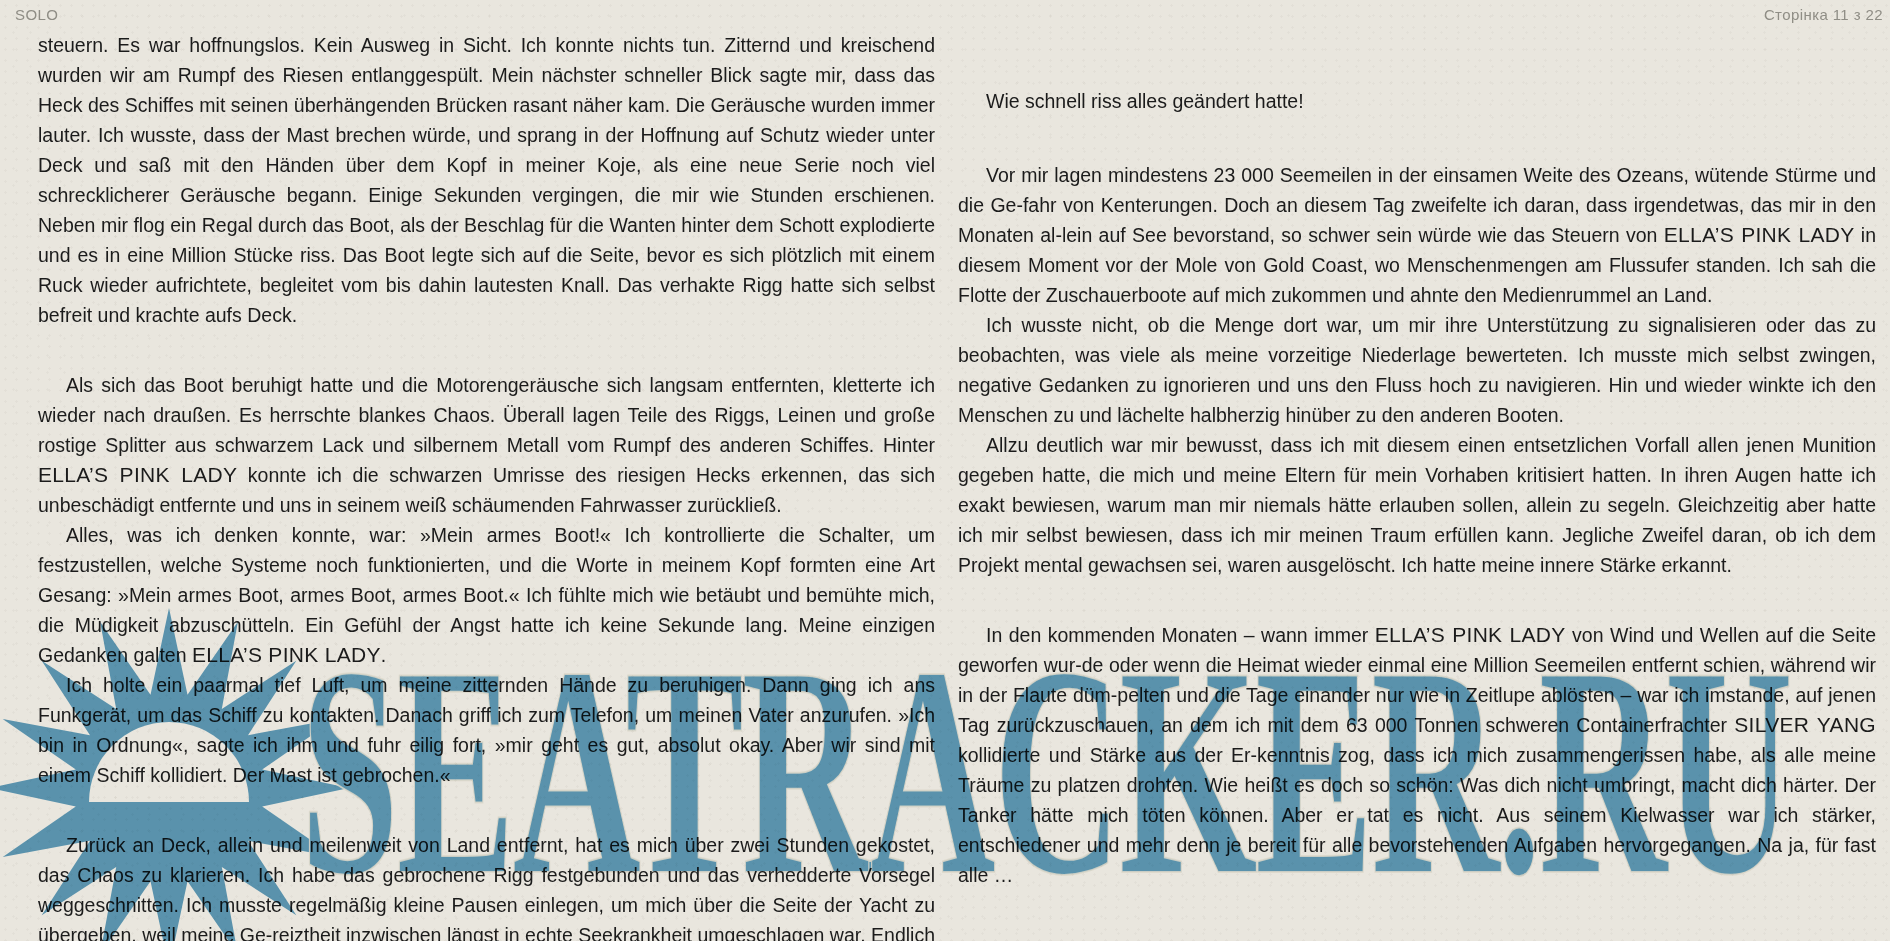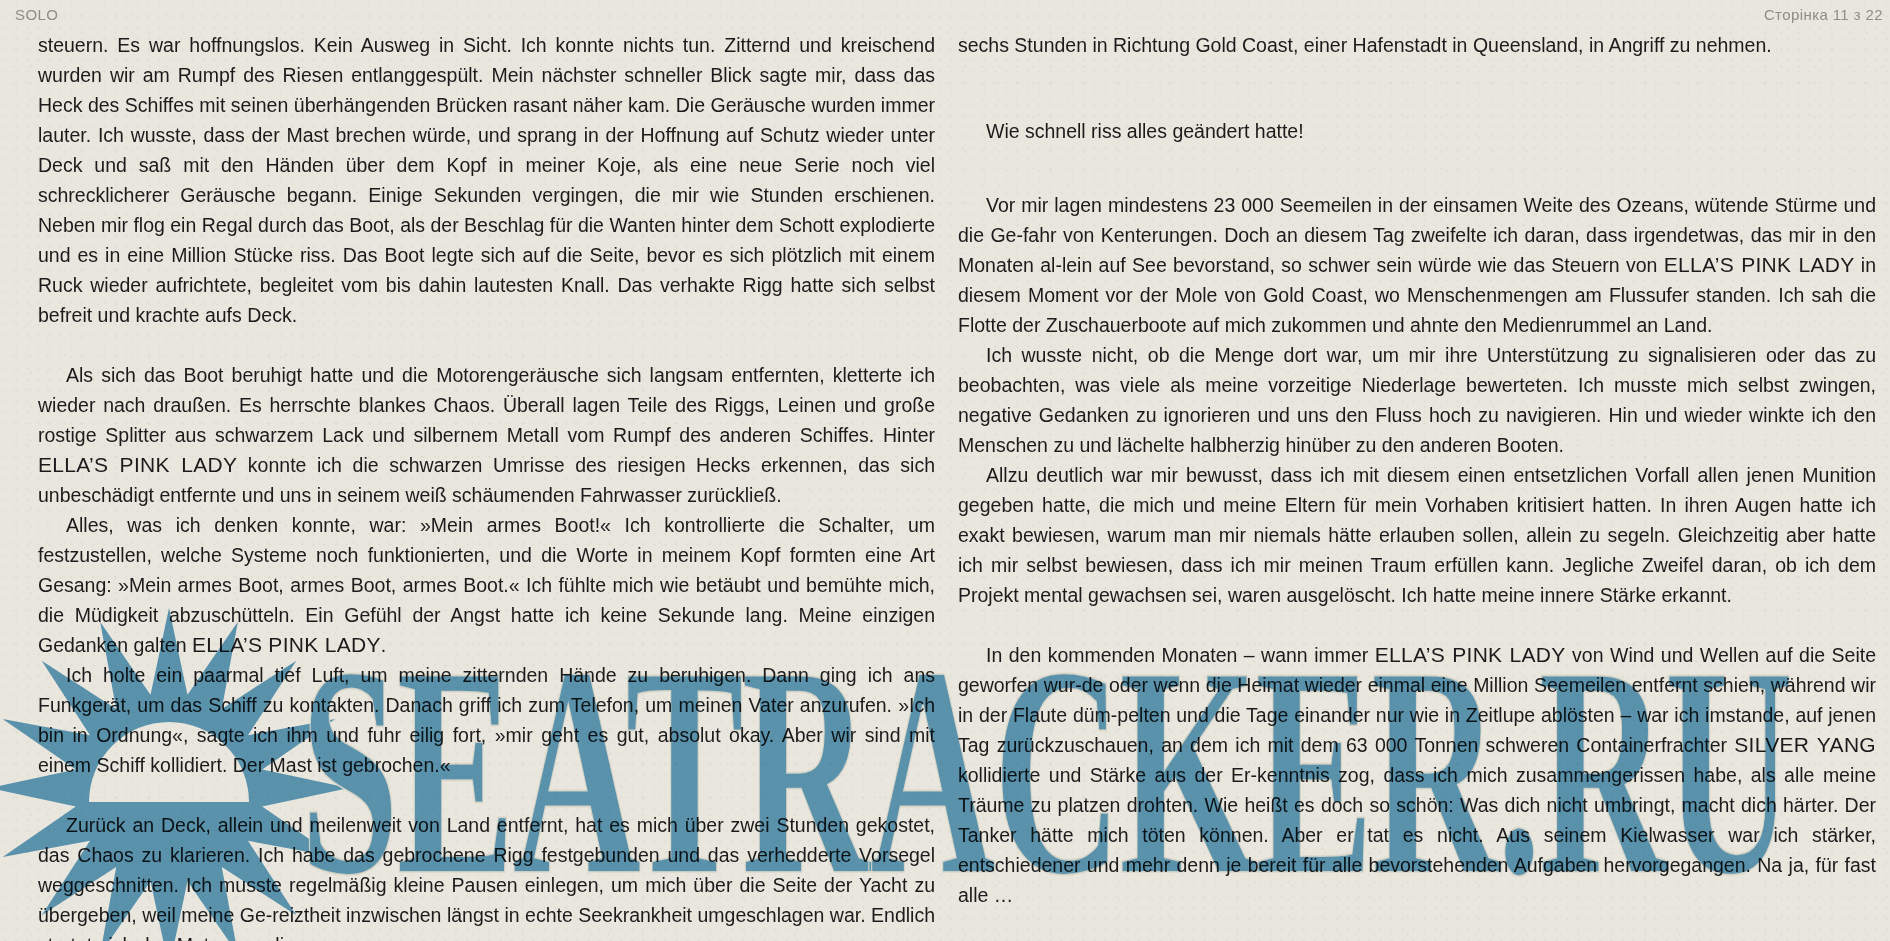--- a/index.html
+++ b/index.html
@@ -19,21 +19,21 @@
   .hdr-page{right:7px;}
   .col{
     position:absolute;top:30px;
     font-size:19.5px;line-height:30px;text-align:justify;
     color:#1b1b1b;
   }
   .col-left{left:38px;width:897px;}
   .col-right{left:958px;width:918px;}
   .col p{margin:0;}
   .col p.indent{text-indent:28px;}
-  .col p.gap1{margin-top:30px;}
+  .col p.gap1{margin-top:40px;}
   .col p.gap2{margin-top:44px;}
   .col p.gap3{margin-top:56px;}
   .sc{font-size:21px;letter-spacing:0.3px;}
   
   .watermark{
     position:absolute;left:0;top:0;width:1882px;height:941px;
     mix-blend-mode:multiply;pointer-events:none;opacity:0.97;
   }
   .wm-text{
     position:absolute;left:300px;top:621px;
@@ -53,21 +53,20 @@
 <div class="hdr hdr-page">Сторінка 11 з 22</div>
 
 <div class="col col-left">
     <p>steuern. Es war hoffnungslos. Kein Ausweg in Sicht. Ich konnte nichts tun. Zitternd und kreischend wurden wir am Rumpf des Riesen entlanggespült. Mein nächster schneller Blick sagte mir, dass das Heck des Schiffes mit seinen überhängenden Brücken rasant näher kam. Die Geräusche wurden immer lauter. Ich wusste, dass der Mast brechen würde, und sprang in der Hoffnung auf Schutz wieder unter Deck und saß mit den Händen über dem Kopf in meiner Koje, als eine neue Serie noch viel schrecklicherer Geräusche begann. Einige Sekunden vergingen, die mir wie Stunden erschienen. Neben mir flog ein Regal durch das Boot, als der Beschlag für die Wanten hinter dem Schott explodierte und es in eine Million Stücke riss. Das Boot legte sich auf die Seite, bevor es sich plötzlich mit einem Ruck wieder aufrichtete, begleitet vom bis dahin lautesten Knall. Das verhakte Rigg hatte sich selbst befreit und krachte aufs Deck.</p>
     <p class="indent gap1">Als sich das Boot beruhigt hatte und die Motorengeräusche sich langsam entfernten, kletterte ich wieder nach draußen. Es herrschte blankes Chaos. Überall lagen Teile des Riggs, Leinen und große rostige Splitter aus schwarzem Lack und silbernem Metall vom Rumpf des anderen Schiffes. Hinter <span class="sc">ELLA’S PINK LADY</span> konnte ich die schwarzen Umrisse des riesigen Hecks erkennen, das sich unbeschädigt entfernte und uns in seinem weiß schäumenden Fahrwasser zurückließ.</p>
     <p class="indent">Alles, was ich denken konnte, war: »Mein armes Boot!« Ich kontrollierte die Schalter, um festzustellen, welche Systeme noch funktionierten, und die Worte in meinem Kopf formten eine Art Gesang: »Mein armes Boot, armes Boot, armes Boot.« Ich fühlte mich wie betäubt und bemühte mich, die Müdigkeit abzuschütteln. Ein Gefühl der Angst hatte ich keine Sekunde lang. Meine einzigen Gedanken galten <span class="sc">ELLA’S PINK LADY</span>.</p>
     <p class="indent">Ich holte ein paarmal tief Luft, um meine zitternden Hände zu beruhigen. Dann ging ich ans Funkgerät, um das Schiff zu kontakten. Danach griff ich zum Telefon, um meinen Vater anzurufen. »Ich bin in Ordnung«, sagte ich ihm und fuhr eilig fort, »mir geht es gut, absolut okay. Aber wir sind mit einem Schiff kollidiert. Der Mast ist gebrochen.«</p>
     <p class="indent gap1">Zurück an Deck, allein und meilenweit von Land entfernt, hat es mich über zwei Stunden gekostet, das Chaos zu klarieren. Ich habe das gebrochene Rigg festgebunden und das verhedderte Vorsegel weggeschnitten. Ich musste regelmäßig kleine Pausen einlegen, um mich über die Seite der Yacht zu übergeben, weil meine Ge-reiztheit inzwischen längst in echte Seekrankheit umgeschlagen war. Endlich startete ich den Motor, um die</p>
   </div>
 <div class="col col-right">
-    <p>sechs Stunden in Richtung Gold Coast, einer Hafenstadt in Queensland, in Angriff zu nehmen.</p>
     <p class="indent gap3">Wie schnell riss alles geändert hatte!</p>
     <p class="indent gap2">Vor mir lagen mindestens 23 000 Seemeilen in der einsamen Weite des Ozeans, wütende Stürme und die Ge-fahr von Kenterungen. Doch an diesem Tag zweifelte ich daran, dass irgendetwas, das mir in den Monaten al-lein auf See bevorstand, so schwer sein würde wie das Steuern von <span class="sc">ELLA’S PINK LADY</span> in diesem Moment vor der Mole von Gold Coast, wo Menschenmengen am Flussufer standen. Ich sah die Flotte der Zuschauerboote auf mich zukommen und ahnte den Medienrummel an Land.</p>
     <p class="indent">Ich wusste nicht, ob die Menge dort war, um mir ihre Unterstützung zu signalisieren oder das zu beobachten, was viele als meine vorzeitige Niederlage bewerteten. Ich musste mich selbst zwingen, negative Gedanken zu ignorieren und uns den Fluss hoch zu navigieren. Hin und wieder winkte ich den Menschen zu und lächelte halbherzig hinüber zu den anderen Booten.</p>
     <p class="indent">Allzu deutlich war mir bewusst, dass ich mit diesem einen entsetzlichen Vorfall allen jenen Munition gegeben hatte, die mich und meine Eltern für mein Vorhaben kritisiert hatten. In ihren Augen hatte ich exakt bewiesen, warum man mir niemals hätte erlauben sollen, allein zu segeln. Gleichzeitig aber hatte ich mir selbst bewiesen, dass ich mir meinen Traum erfüllen kann. Jegliche Zweifel daran, ob ich dem Projekt mental gewachsen sei, waren ausgelöscht. Ich hatte meine innere Stärke erkannt.</p>
     <p class="indent gap1">In den kommenden Monaten – wann immer <span class="sc">ELLA’S PINK LADY</span> von Wind und Wellen auf die Seite geworfen wur-de oder wenn die Heimat wieder einmal eine Million Seemeilen entfernt schien, während wir in der Flaute düm-pelten und die Tage einander nur wie in Zeitlupe ablösten – war ich imstande, auf jenen Tag zurückzuschauen, an dem ich mit dem 63 000 Tonnen schweren Containerfrachter <span class="sc">SILVER YANG</span> kollidierte und Stärke aus der Er-kenntnis zog, dass ich mich zusammengerissen habe, als alle meine Träume zu platzen drohten. Wie heißt es doch so schön: Was dich nicht umbringt, macht dich härter. Der Tanker hätte mich töten können. Aber er tat es nicht. Aus seinem Kielwasser war ich stärker, entschiedener und mehr denn je bereit für alle bevorstehenden Aufgaben hervorgegangen. Na ja, für fast alle …</p>
   </div>
 
 <div class="watermark">
   <svg class="wm-sun" viewBox="-190 -190 380 380" xmlns="http://www.w3.org/2000/svg">
     <polygon fill="#5d9fc4" points="0,-180 18.5,-93.2 68.9,-166.3 52.8,-79 127.3,-127.3 79,-52.8 166.3,-68.9 93.2,-18.5 180,0 93.2,18.5 166.3,68.9 79,52.8 127.3,127.3 52.8,79 68.9,166.3 18.5,93.2 0,180 -18.5,93.2 -68.9,166.3 -52.8,79 -127.3,127.3 -79,52.8 -166.3,68.9 -93.2,18.5 -180,0 -93.2,-18.5 -166.3,-68.9 -79,-52.8 -127.3,-127.3 -52.8,-79 -68.9,-166.3 -18.5,-93.2"></polygon>

